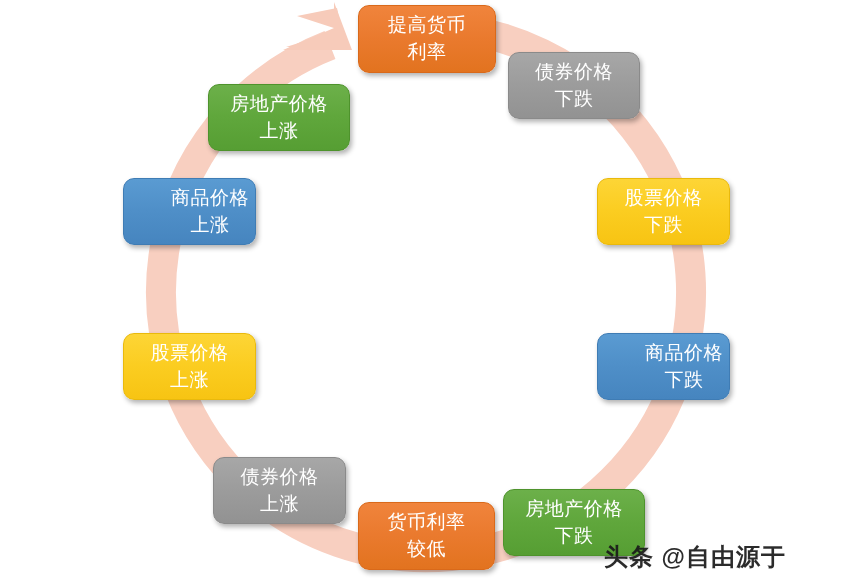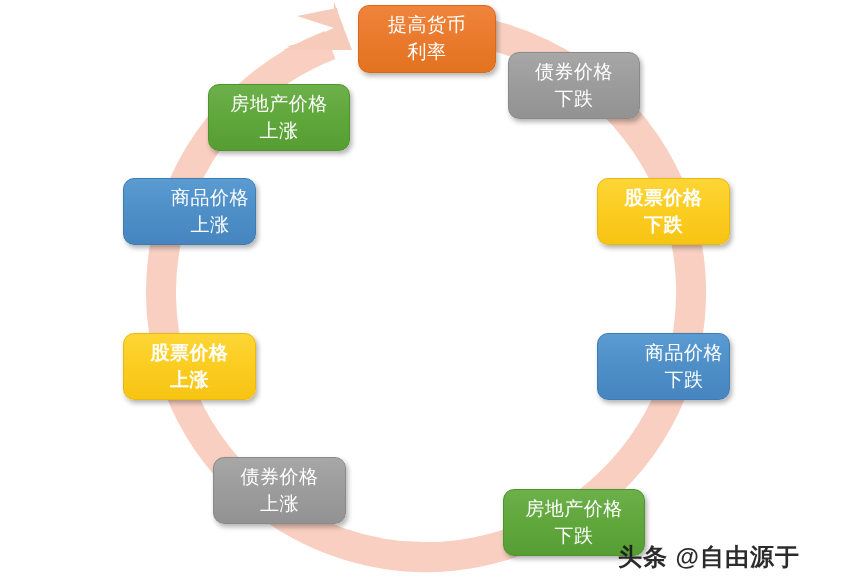--- a/index.html
+++ b/index.html
@@ -54,37 +54,36 @@
     background: linear-gradient(180deg, #f0843c 0%, #ea7a2e 48%, #e2731f 100%);
     border: 1px solid #d9691a;
   }
   .c-gray {
     background: linear-gradient(180deg, #a7a7a7 0%, #9c9c9c 48%, #929292 100%);
     border: 1px solid #8a8a8a;
   }
   .c-yellow {
     background: linear-gradient(180deg, #fdd536 0%, #fbcd21 48%, #f7c413 100%);
     border: 1px solid #e9b90c;
-    font-weight: bold;
   }
   .c-blue {
     background: linear-gradient(180deg, #5a9bd2 0%, #4f8fc8 48%, #4685bf 100%);
     border: 1px solid #3f7cb4;
     padding-left: 47px;
   }
   .c-green {
     background: linear-gradient(180deg, #6cb04a 0%, #60a73c 48%, #569e33 100%);
     border: 1px solid #4e932c;
     margin-top: 32px;
   }
 
   
   #watermark {
     position: absolute;
-    right: 0;
+    right: 14px;
     bottom: 12px;
     font-size: 24px;
     font-weight: bold;
     color: #1a1a1a;
     letter-spacing: 1px;
     opacity: 0.92;
     white-space: nowrap;
   }
 </style>
 </head>
@@ -119,20 +118,24 @@
   <div class="node c-blue" style="left:597px; top:333px; width:133px; height:67px;">
     <span class="ln">商品价格</span>
     <span class="ln">下跌</span>
   </div>
 
   <div class="node c-green" style="left:503px; top:457px; width:142px; height:67px;">
     <span class="ln">房地产价格</span>
     <span class="ln">下跌</span>
   </div>
 
+  <div class="node c-orange" style="left:358px; top:502px; width:137px; height:68px;">
+    <span class="ln">货币利率</span>
+    <span class="ln">较低</span>
+  </div>
 
   <div class="node c-gray" style="left:213px; top:457px; width:133px; height:67px;">
     <span class="ln">债券价格</span>
     <span class="ln">上涨</span>
   </div>
 
   <div class="node c-yellow" style="left:123px; top:333px; width:133px; height:67px;">
     <span class="ln">股票价格</span>
     <span class="ln">上涨</span>
   </div>

